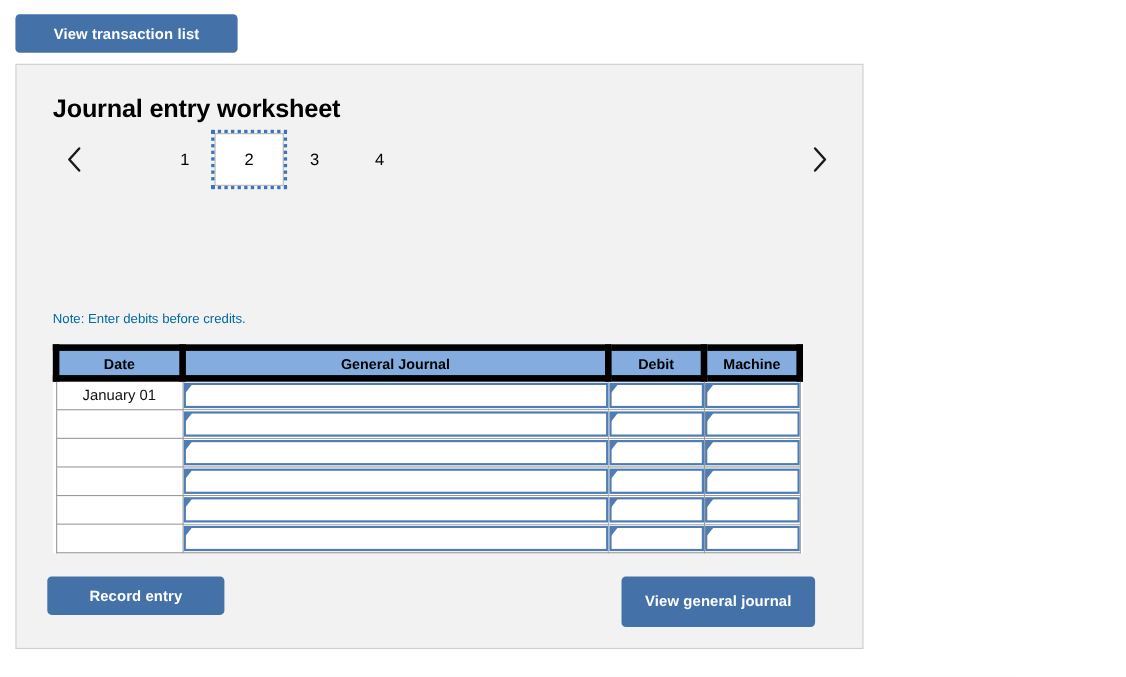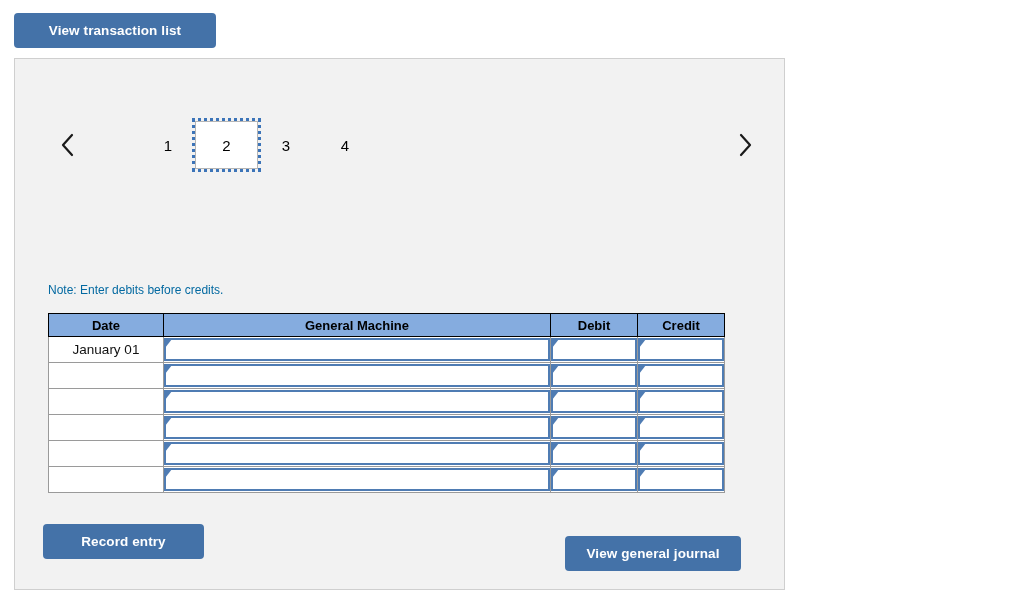--- a/index.html
+++ b/index.html
@@ -151,21 +151,21 @@
   #journal-table {
     position: absolute;
     left: 33px;
     top: 254px;
     border-collapse: collapse;
     table-layout: fixed;
     background: #ffffff;
   }
   #journal-table th {
     background: #85ACDF;
-    border: 1px solid #000000;
+    border: 6px solid #000000;
     font-size: 13px;
     font-weight: bold;
     color: #000000;
     height: 22px;
     padding: 0 2px;
     text-align: center;
   }
   #journal-table td {
     border: 1px solid #9a9a9a;
     height: 25px;
@@ -224,33 +224,33 @@
     left: 240px;
     top: 465px;
     width: 161px;
     height: 35px;
   }
   #view-general-journal {
     position: absolute;
     left: 550px;
     top: 465px;
     width: 176px;
-    height: 35px;
-    margin-top: 12px;
+    height: 46px;
   }
 </style>
 </head>
 <body>
 
 <div id="page">
 
   <button id="view-transaction-list" class="btn">View transaction list</button>
 
   <div id="worksheet-panel">
 
+    <div id="worksheet-title">Journal entry worksheet</div>
 
     <div id="pager">
 
       <button class="pager-arrow" id="pager-prev">
         <svg width="15" height="24" viewBox="0 0 15 24" aria-hidden="true">
           <path d="M12 2 L3 12 L12 22" fill="none" stroke="#1a1a1a" stroke-width="2.2" stroke-linecap="round" stroke-linejoin="round"></path>
         </svg>
       </button>
 
       <div class="pager-tab" style="left:100px;">1</div>
@@ -275,23 +275,23 @@
     <table id="journal-table">
       <colgroup>
         <col class="col-date">
         <col class="col-gj">
         <col class="col-debit">
         <col class="col-credit">
       </colgroup>
       <thead>
         <tr>
           <th>Date</th>
-          <th>General Machine</th>
+          <th>General Journal</th>
           <th>Debit</th>
-          <th>Credit</th>
+          <th>Machine</th>
         </tr>
       </thead>
       <tbody>
         <tr>
           <td class="date-cell">January 01</td>
           <td class="input-cell">
             <span class="field"></span>
           </td>
           <td class="input-cell">
             <span class="field"></span>

